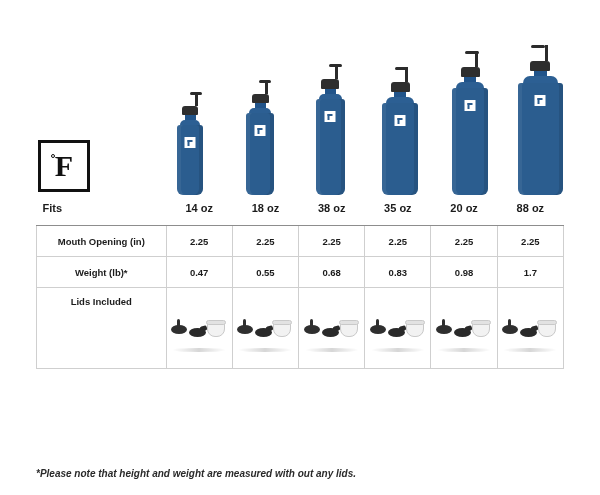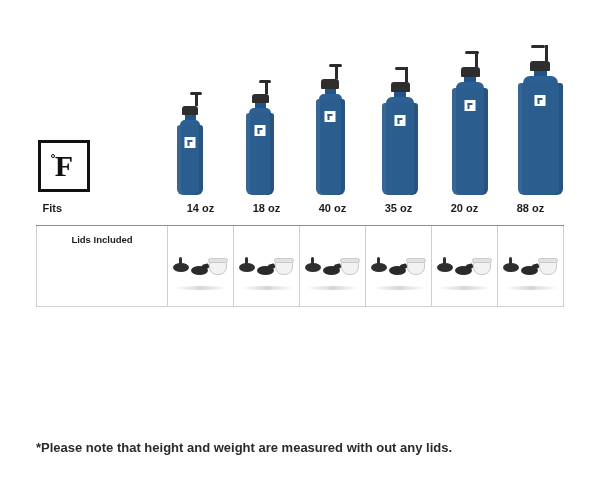--- a/index.html
+++ b/index.html
@@ -274,22 +274,23 @@
     bottom: 8px;
     width: 54px;
     height: 4px;
     background: linear-gradient(to right, rgba(0,0,0,0), rgba(0,0,0,0.16), rgba(0,0,0,0));
     border-radius: 50%;
   }
 
   .footnote {
     position: absolute;
     left: 36px;
-    top: 440px;
-    font-size: 13px;
+    top: 468px;
+    font-size: 10px;
+    font-style: italic;
     font-weight: 700;
     color: #2a2a2a;
   }
 </style>
 </head>
 <body>
 
 <div class="page">
 
   <div class="bottles-row">
@@ -390,29 +391,47 @@
     <span class="dot"></span>
     <span class="f">F</span>
   </div>
 
   <table class="spec">
     <tbody>
       <tr class="header-row">
         <th class="size-label">Fits</th>
         <th>14 oz</th>
         <th>18 oz</th>
-        <th>40 oz</th>
+        <th>38 oz</th>
         <th>35 oz</th>
         <th>20 oz</th>
         <th>88 oz</th>
       </tr>
 
 
 
-
+      <tr>
+        <td class="rowlabel">Mouth Opening (in)</td>
+        <td class="val">2.25</td>
+        <td class="val">2.25</td>
+        <td class="val">2.25</td>
+        <td class="val">2.25</td>
+        <td class="val">2.25</td>
+        <td class="val">2.25</td>
+      </tr>
+
+      <tr>
+        <td class="rowlabel">Weight (lb)*</td>
+        <td class="val">0.47</td>
+        <td class="val">0.55</td>
+        <td class="val">0.68</td>
+        <td class="val">0.83</td>
+        <td class="val">0.98</td>
+        <td class="val">1.7</td>
+      </tr>
 
 
       <tr class="lids">
         <td class="rowlabel">Lids Included</td>
         <td>
           <div class="lids-cell">
             <div class="lidgroup">
               <span class="lid-straw">
                   <span class="tube"></span>
                   <span class="ring"></span>

